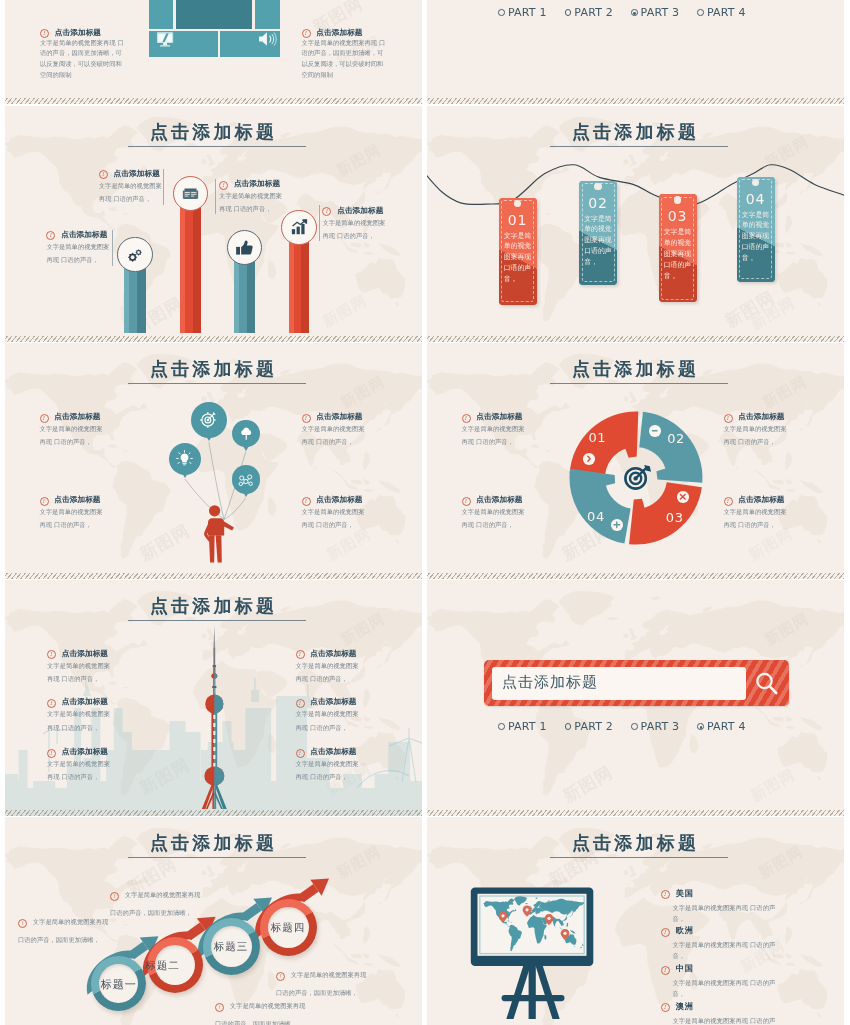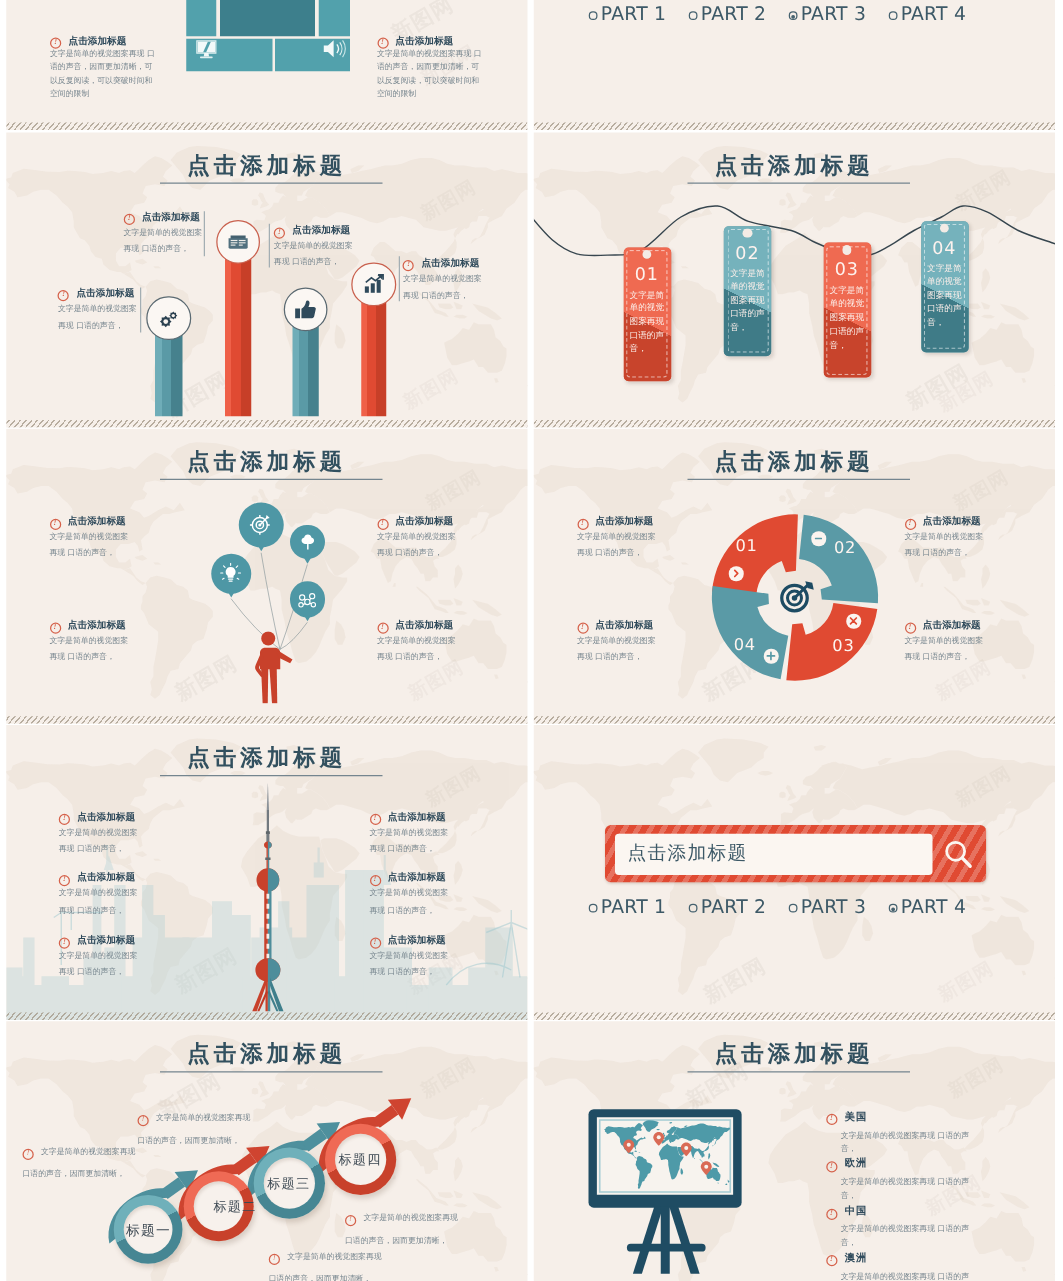--- a/index.html
+++ b/index.html
@@ -21,21 +21,21 @@
   .mk{display:inline-block;width:7px;height:7px;border:.85px solid #d5614a;border-radius:50%;
       color:#d5614a;text-align:center;font-style:italic;font-size:5.2px;line-height:6.6px;
       margin-right:5.8px;font-family:"DejaVu Serif",serif;position:relative;top:.6px;}
   .vdiv{position:absolute;width:1px;background:#a3aeb3;}
   .wm{position:absolute;color:rgba(120,108,98,0.085);font-size:13px;font-weight:700;
       letter-spacing:1px;white-space:nowrap;font-family:"DejaVu Sans",sans-serif;}
   .radio{display:inline-block;width:6.6px;height:6.6px;border:1px solid #46626f;border-radius:50%;
          position:relative;top:0px;margin-right:3px;box-sizing:border-box;}
   .radio.on::after{content:"";position:absolute;left:1.3px;top:1.3px;width:2.8px;height:2.8px;
          background:#46626f;border-radius:50%;}
-  .partlbl{color:#3d5967;font-size:15px;letter-spacing:.2px;font-family:"DejaVu Sans",sans-serif;}
+  .partlbl{color:#3d5967;font-size:11px;letter-spacing:.2px;font-family:"DejaVu Sans",sans-serif;}
 
 </style>
 </head>
 <body>
 
 <div id="grid">
 <div class="slide" id="slide-tiles" style="left:5px;top:-132px">
       <div class="wm" style="left:306px;top:136px;font-size:17px;transform:rotate(-30deg);color:rgba(120,108,98,0.075)">新图网</div>
       <div class="wm" style="left:330px;top:175px;font-size:15px;transform:rotate(-30deg);color:rgba(120,108,98,0.055)">新图网</div>
       <div style="position:absolute;left:143.8px;top:52px;width:131px;height:137px;">
@@ -721,21 +721,21 @@
         <path d="M267.0 80.5 L259.7 97.8 L248.3 81.8 Z" fill="#4e909d"></path>
         <path d="M250.8 122.0 C244.9 93.8 276.9 74.7 295.6 76.7 L300.1 84.2 C278.9 84.7 254.9 91.8 258.2 116.0 Z" fill="#cf4430"></path>
         <path d="M298.8 85.2 L313.7 74.5 L308.3 67.0 L293.4 77.7 Z" fill="#cf4430"></path>
         <path d="M324.0 61.5 L316.7 78.8 L305.3 62.8 Z" fill="#cf4430"></path>
       </svg>
       <div style="position:absolute;left:86.3px;top:139.0px;width:55px;height:55px;border-radius:50%;background:linear-gradient(152deg,#6fb0ba 0 47%,#468693 47% 100%);box-shadow:1.5px 3px 4px rgba(110,85,70,.22)"></div>
       <div style="position:absolute;left:94.3px;top:147.0px;width:39.0px;height:39.0px;border-radius:50%;background:#f7f1ec;box-shadow:inset 1px 2px 2.5px rgba(110,85,70,.16)"></div>
       <div style="position:absolute;left:83.8px;top:160.0px;width:60px;text-align:center;color:#3c4852;font-size:11px;letter-spacing:1px;font-family:'DejaVu Sans',sans-serif">标题一</div>
       <div style="position:absolute;left:142.3px;top:120.0px;width:56px;height:56px;border-radius:50%;background:linear-gradient(152deg,#ef6a55 0 47%,#c8412b 47% 100%);box-shadow:1.5px 3px 4px rgba(110,85,70,.22)"></div>
       <div style="position:absolute;left:150.3px;top:128.0px;width:40.0px;height:40.0px;border-radius:50%;background:#f7f1ec;box-shadow:inset 1px 2px 2.5px rgba(110,85,70,.16)"></div>
-      <div style="position:absolute;left:140.3px;top:141.5px;width:60px;text-align:right;color:#3c4852;font-size:10.5px;letter-spacing:1px;font-family:'DejaVu Sans',sans-serif">标题二</div>
+      <div style="position:absolute;left:140.3px;top:141.5px;width:60px;text-align:left;color:#3c4852;font-size:10.5px;letter-spacing:1px;font-family:'DejaVu Sans',sans-serif">标题二</div>
       <div style="position:absolute;left:197.5px;top:101.0px;width:57px;height:57px;border-radius:50%;background:linear-gradient(152deg,#6fb0ba 0 47%,#468693 47% 100%);box-shadow:1.5px 3px 4px rgba(110,85,70,.22)"></div>
       <div style="position:absolute;left:205.5px;top:109.0px;width:41.0px;height:41.0px;border-radius:50%;background:#f7f1ec;box-shadow:inset 1px 2px 2.5px rgba(110,85,70,.16)"></div>
       <div style="position:absolute;left:196.0px;top:123.0px;width:60px;text-align:center;color:#3c4852;font-size:10.5px;letter-spacing:1px;font-family:'DejaVu Sans',sans-serif">标题三</div>
       <div style="position:absolute;left:254.5px;top:82.0px;width:57px;height:57px;border-radius:50%;background:linear-gradient(152deg,#ef6a55 0 47%,#c8412b 47% 100%);box-shadow:1.5px 3px 4px rgba(110,85,70,.22)"></div>
       <div style="position:absolute;left:262.5px;top:90.0px;width:41.0px;height:41.0px;border-radius:50%;background:#f7f1ec;box-shadow:inset 1px 2px 2.5px rgba(110,85,70,.16)"></div>
       <div style="position:absolute;left:253.0px;top:104.0px;width:60px;text-align:center;color:#3c4852;font-size:10.5px;letter-spacing:1px;font-family:'DejaVu Sans',sans-serif">标题四</div>
       <div class="blk" style="left:105px;top:66px;width:98px"><span class="mk">!</span><span class="bd" style="display:inline">文字是简单的视觉图案再现 口语的声音，因而更加清晰，</span></div>
       <div class="blk" style="left:13px;top:93px;width:98px"><span class="mk">!</span><span class="bd" style="display:inline">文字是简单的视觉图案再现 口语的声音，因而更加清晰，</span></div>
       <div class="blk" style="left:271px;top:146px;width:98px"><span class="mk">!</span><span class="bd" style="display:inline">文字是简单的视觉图案再现 口语的声音，因而更加清晰，</span></div>
       <div class="blk" style="left:210px;top:177px;width:98px"><span class="mk">!</span><span class="bd" style="display:inline">文字是简单的视觉图案再现 口语的声音，因而更加清晰，</span></div>

